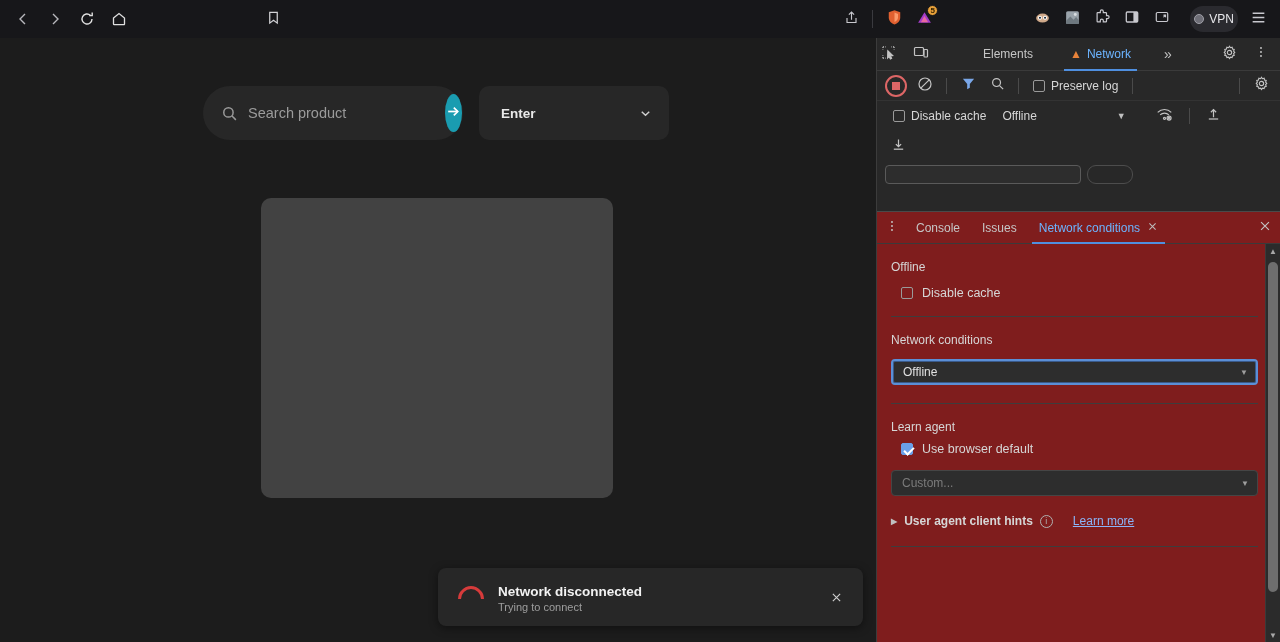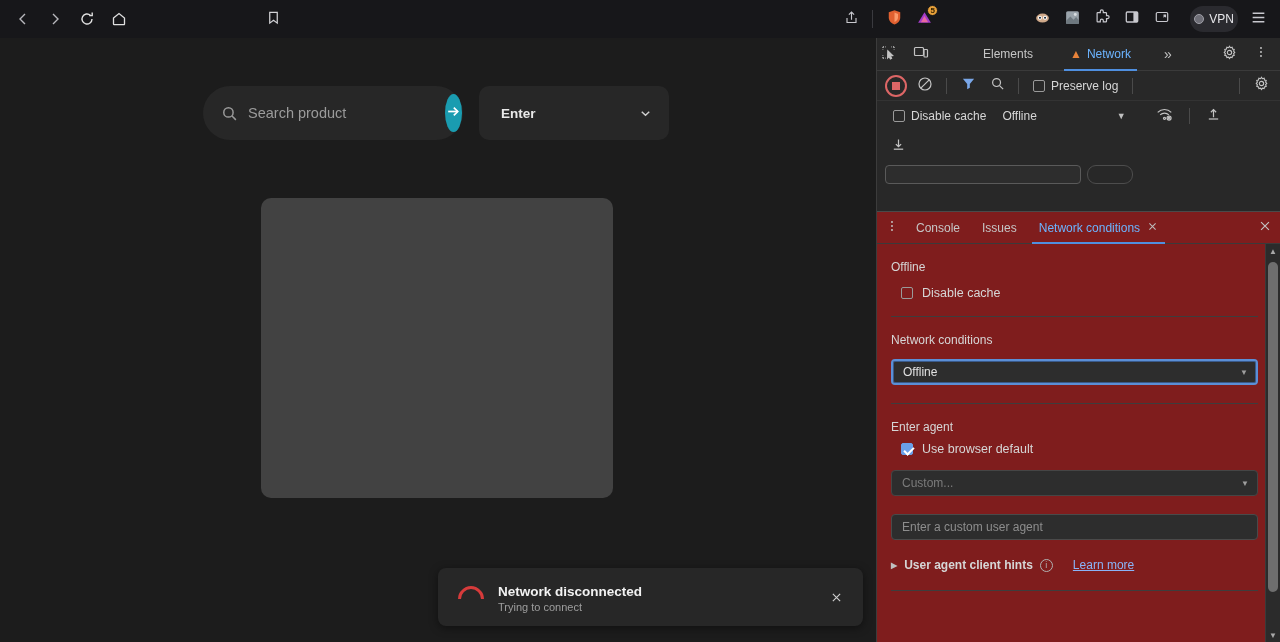--- a/index.html
+++ b/index.html
@@ -670,35 +670,32 @@
           <div class="hr"></div>
 
           <div class="nc-section-title">Network conditions</div>
           <div class="nc-select focused">
             <span>Offline</span>
             <span class="sel-caret">▼</span>
           </div>
 
           <div class="hr"></div>
 
-          <div class="nc-section-title" style="margin-bottom:8px">Enter agent</div>
+          <div class="nc-section-title" style="margin-bottom:8px">Learn agent</div>
 
           <div class="nc-check-row" style="padding-left:10px;margin-bottom:14px">
             <span class="cb checked"></span>
             <span class="nc-check-label">Use browser default</span>
           </div>
 
           <div class="nc-select disabled">
             <span>Custom...</span>
             <span class="sel-caret">▼</span>
           </div>
 
-          <div class="nc-input">
-            <span>Enter a custom user agent</span>
-          </div>
 
           <div class="nc-expand">
             <span class="tri">▶</span>
             <span>User agent client hints</span>
             <span class="info-circ">i</span>
             <span class="learn-link">Learn more</span>
           </div>
 
           <div class="hr"></div>
 

